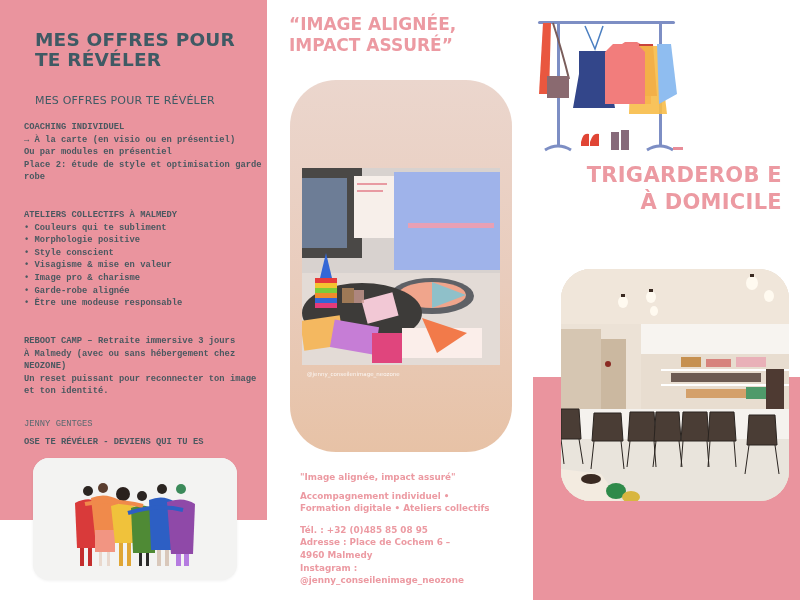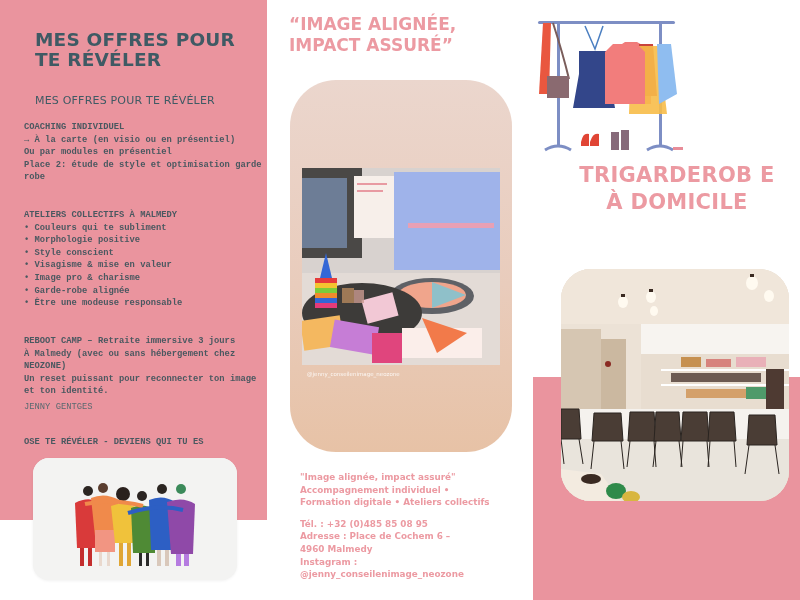--- a/index.html
+++ b/index.html
@@ -64,21 +64,21 @@
     font-size: 8.8px; line-height: 12.6px; color: #ec9aa2;
   }
   .contact-block .gap { height: 9px; }
 
   
   .rack { position: absolute; left: 533px; top: 14px; width: 145px; height: 140px; }
   .accent-dash {
     position: absolute; left: 673px; top: 147px; width: 10px; height: 3px; background: #e88c98;
   }
   .right-title {
-    position: absolute; left: 572px; top: 162px; width: 210px; text-align: center;
+    position: absolute; left: 572px; top: 162px; width: 210px; text-align: right;
     font-family: "DejaVu Sans", sans-serif; font-weight: bold;
     font-size: 21px; line-height: 27px; color: #ec9aa2; letter-spacing: 0.3px;
   }
   .right-pink {
     position: absolute; left: 533px; top: 377px; width: 267px; height: 223px;
     background: #ea949e;
   }
   .salon-photo {
     position: absolute; left: 561px; top: 269px; width: 228px; height: 232px;
     border-radius: 30px; overflow: hidden; background: #e9ded1;
@@ -107,21 +107,21 @@
   <div>• Visagisme &amp; mise en valeur</div>
   <div>• Image pro &amp; charisme</div>
   <div>• Garde-robe alignée</div>
   <div>• Être une modeuse responsable</div>
 </div>
 
 <div class="left-text reboot">
   <div>REBOOT CAMP – Retraite immersive 3 jours</div>
   <div>À Malmedy (avec ou sans hébergement chez NEOZONE)</div>
   <div>Un reset puissant pour reconnecter ton image et ton identité.</div>
-  <div class="plain" style="margin-top:3px;">JENNY GENTGES</div>
+  <div class="plain" style="margin-top:20px;">JENNY GENTGES</div>
 </div>
 
 <div class="left-text ose">OSE TE RÉVÉLER - DEVIENS QUI TU ES</div>
 
 <div class="photo-people">
   <svg width="204" height="122" viewBox="0 0 204 122">
     <rect width="204" height="122" fill="#f3f3f2"></rect>
 
     <circle cx="55" cy="33" r="5" fill="#2b2522"></circle>
     <circle cx="70" cy="30" r="5" fill="#5a3d2f"></circle>
@@ -191,21 +191,21 @@
     <path d="M120 150 L165 165 L135 185 Z" fill="#f27a4a"></path>
     <rect x="70" y="165" width="30" height="30" fill="#e0457d"></rect>
     <rect x="40" y="120" width="12" height="15" fill="#b78a5e" opacity="0.8"></rect>
     <rect x="52" y="122" width="10" height="13" fill="#c99a90" opacity="0.8"></rect>
   </svg>
 </div>
 <div class="photo-caption">@jenny_conseilenimage_neozone</div>
 
 <div class="contact-block">
   <div>"Image alignée, impact assuré"</div>
-  <div style="width:192px;">Accompagnement individuel • Formation digitale • Ateliers collectifs</div>
+  <div style="width:192px;margin-top:6px;">Accompagnement individuel • Formation digitale • Ateliers collectifs</div>
   <div class="gap"></div>
   <div>Tél. : +32 (0)485 85 08 95</div>
   <div style="width:175px;">Adresse : Place de Cochem 6 – 4960 Malmedy</div>
   <div>Instagram :</div>
   <div>@jenny_conseilenimage_neozone</div>
 </div>
 
 <div class="rack">
   <svg width="145" height="140" viewBox="0 0 145 140">
 

